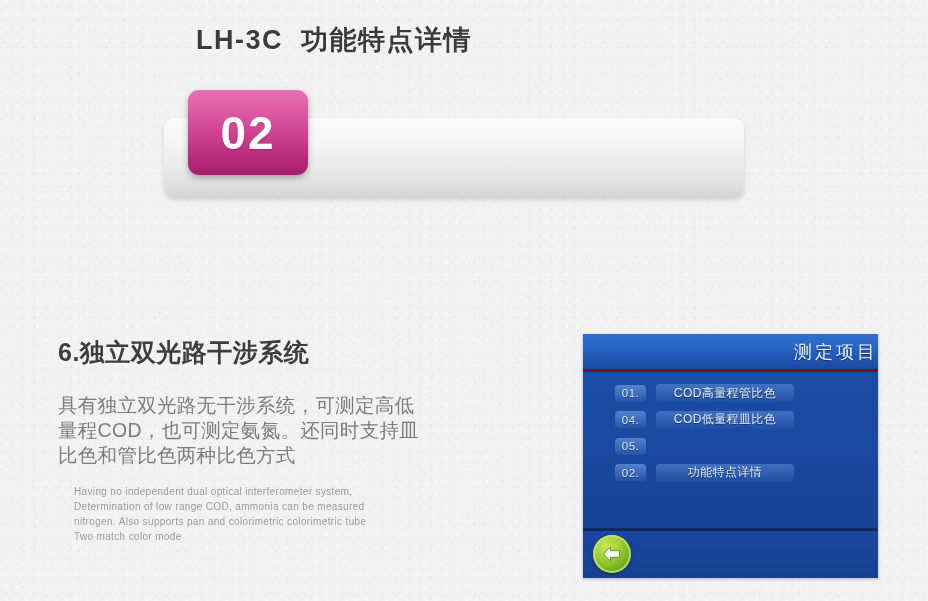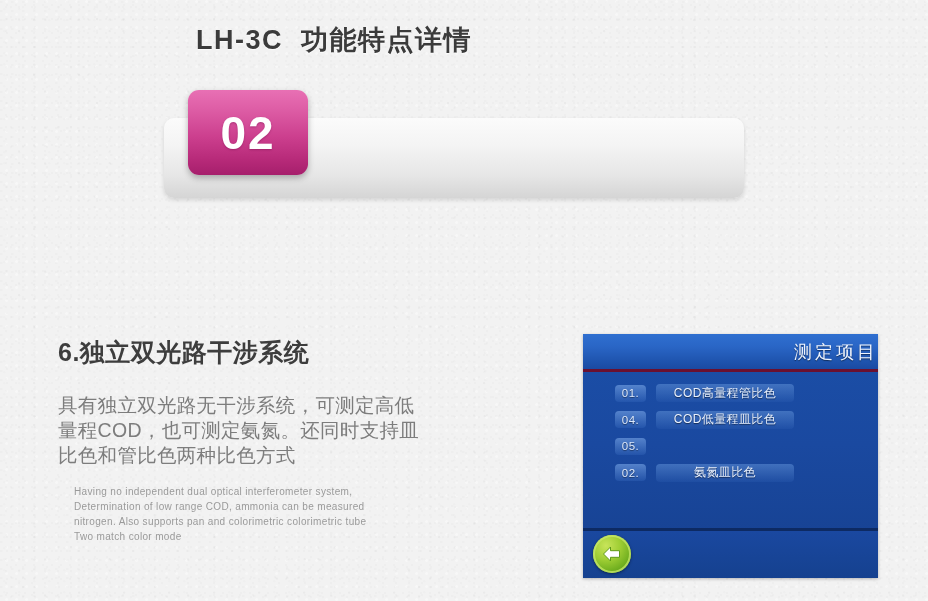--- a/index.html
+++ b/index.html
@@ -250,21 +250,21 @@
       <span class="device-item-number">04.</span>
       <span class="device-item-label">COD低量程皿比色</span>
     </div>
 
     <div class="device-list-item">
       <span class="device-item-number">05.</span>
     </div>
 
     <div class="device-list-item">
       <span class="device-item-number">02.</span>
-      <span class="device-item-label">氨氮皿比色</span>
+      <span class="device-item-label">功能特点详情</span>
     </div>
 
   </div>
 
   <div id="device-panel-footer">
     <div id="device-back-button">
       <svg id="device-back-arrow-icon" width="22" height="20" viewBox="0 0 22 20">
         <path d="M9.5 3 L2.5 10 L9.5 17 L9.5 13.3 L18.5 13.3 L18.5 6.7 L9.5 6.7 Z" fill="#ffffff" stroke="#5f9a18" stroke-width="1" stroke-linejoin="round"></path>
       </svg>
     </div>

